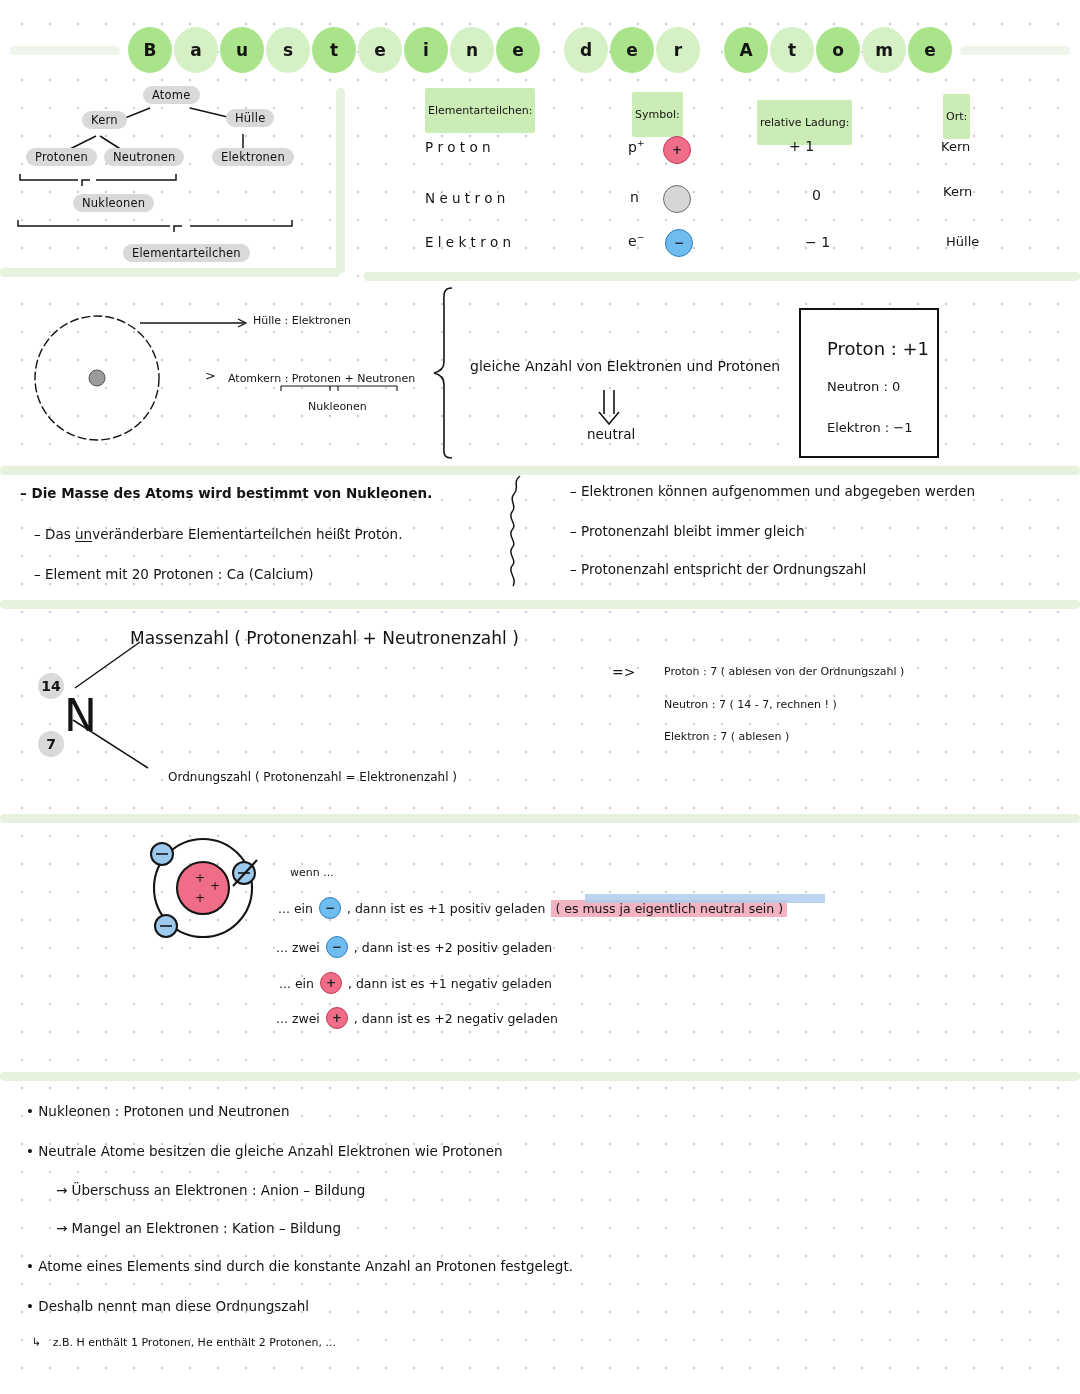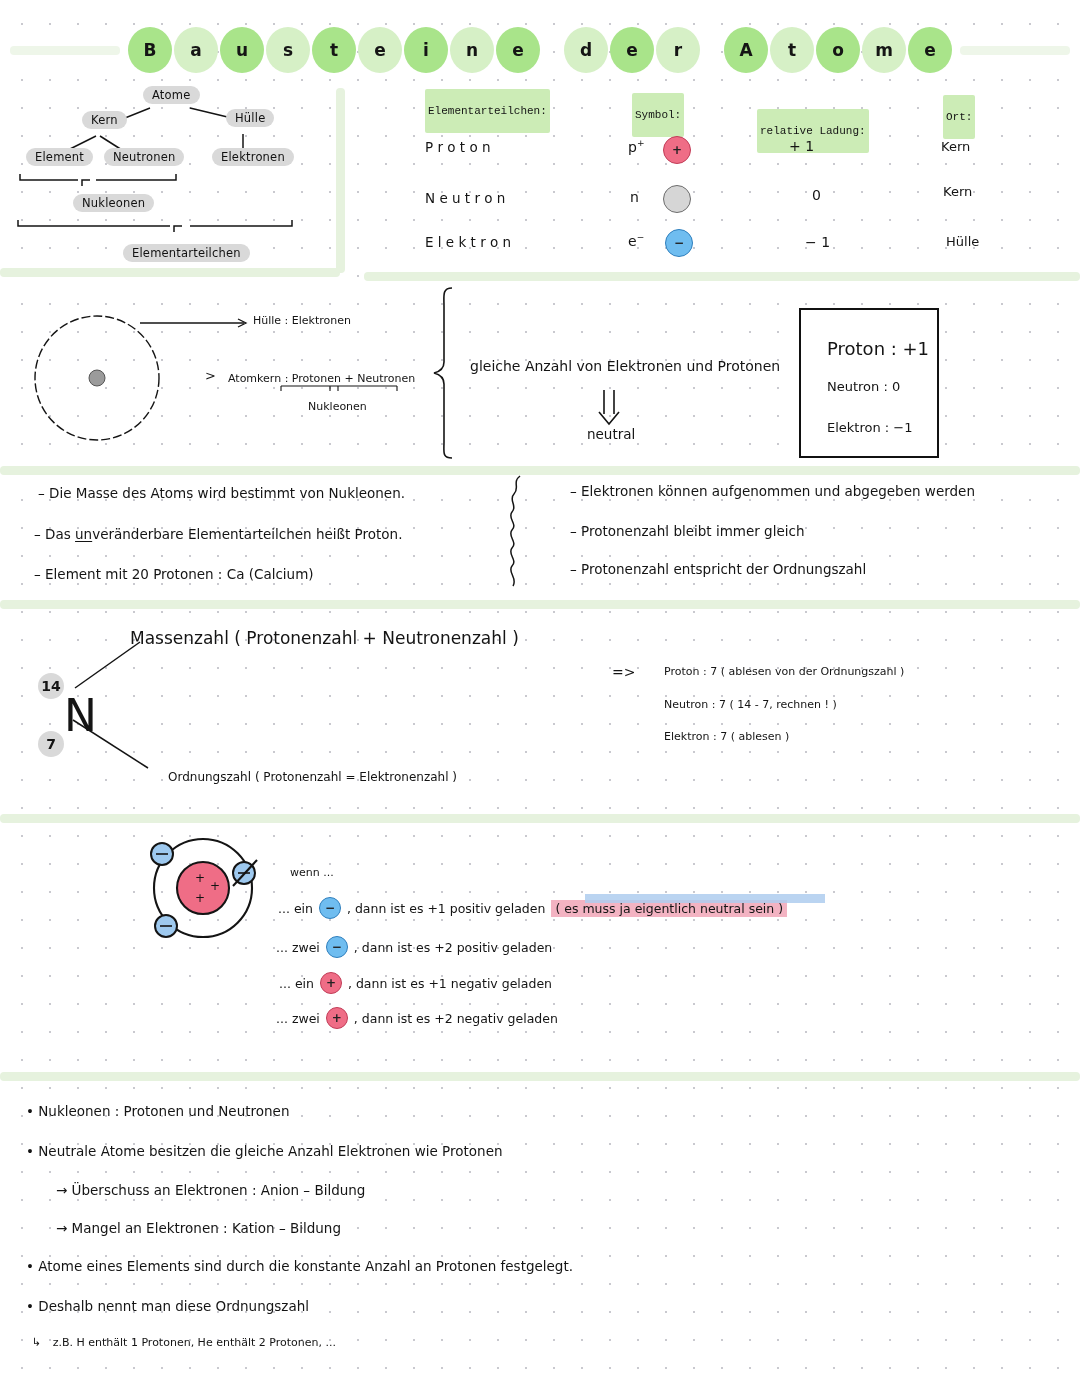--- a/index.html
+++ b/index.html
@@ -45,21 +45,21 @@
     position:absolute;background:#d9d9d9;color:#111;
     border-radius:10px;padding:2px 9px;font-size:11.5px;
     white-space:nowrap;letter-spacing:.2px;text-align:right;
   }
   .lbl{position:absolute;white-space:nowrap;}
 
   svg.ink{position:absolute;overflow:visible;}
   svg.ink line,svg.ink path,svg.ink polyline{stroke:#141414;fill:none;}
 
   
-  .hl{background:#ccecb6;padding:16px 3px;border-radius:2px;font-family:Liberation Mono, monospace;}
+  .hl{background:#ccecb6;padding:16px 3px;border-radius:2px;}
   .chip{
     display:inline-flex;align-items:center;justify-content:center;
     border-radius:50%;font-size:12px;font-weight:700;color:#222;
     border:1.4px solid #2b2b2b;
   }
   .chip.red{background:#ef6d86;border-color:#c23d58;}
   .chip.gray{background:#d6d6d6;border-color:#6d6d6d;}
   .chip.blue{background:#6fbdf0;border-color:#2f7fbd;}
 
   .boxed{
@@ -122,31 +122,31 @@
       <line x1="100" y1="56" x2="122" y2="70" stroke-width="1.5"></line>
       <line x1="243" y1="54" x2="243" y2="72" stroke-width="1.5"></line>
 
       <path d="M20,94 L20,100 L78,100 M86,100 L82,100 L82,106 M86,100 L90,100 M96,100 L176,100 L176,94" stroke-width="1.5"></path>
 
       <path d="M18,140 L18,146 L170,146 M178,146 L174,146 L174,152 M178,146 L182,146 M190,146 L292,146 L292,140" stroke-width="1.5"></path>
     </svg>
     <div class="node" style="left:143px;top:86px;">Atome</div>
     <div class="node" style="left:82px;top:111px;">Kern</div>
     <div class="node" style="left:226px;top:109px;">Hülle</div>
-    <div class="node" style="left:26px;top:148px;">Element</div>
+    <div class="node" style="left:26px;top:148px;">Protonen</div>
     <div class="node" style="left:104px;top:148px;">Neutronen</div>
     <div class="node" style="left:212px;top:148px;">Elektronen</div>
     <div class="node" style="left:73px;top:194px;">Nukleonen</div>
     <div class="node" style="left:123px;top:244px;">Elementarteilchen</div>
   </div>
 
   <div>
     <div class="lbl small" style="left:425px;top:104px;"><span class="hl">Elementarteilchen:</span></div>
     <div class="lbl small" style="left:632px;top:108px;"><span class="hl">Symbol:</span></div>
-    <div class="lbl small" style="left:757px;top:124px;text-align:center;"><span class="hl">relative Ladung:</span></div>
+    <div class="lbl small" style="left:757px;top:116px;text-align:center;"><span class="hl">relative Ladung:</span></div>
     <div class="lbl small" style="left:943px;top:110px;"><span class="hl">Ort:</span></div>
 
     <div>
       <div class="lbl" style="left:425px;top:139px;font-size:13.5px;">P r o t o n</div>
       <div class="lbl" style="left:628px;top:138px;font-size:14px;"><span>p</span><sup style="font-size:9px;">+</sup></div>
       <div class="chip red" style="position:absolute;left:663px;top:136px;width:26px;height:26px;">+</div>
       <div class="lbl" style="left:789px;top:138px;font-size:14px;">+ 1</div>
       <div class="lbl" style="left:941px;top:139px;font-size:13px;">Kern</div>
     </div>
 
@@ -191,21 +191,21 @@
     <div class="lbl" style="left:587px;top:426px;font-size:13.5px;">neutral</div>
 
     <div class="boxed" style="left:799px;top:308px;width:136px;height:146px;">
       <div class="lbl" style="left:26px;top:28px;font-size:18px;">Proton : +1</div>
       <div class="lbl" style="left:26px;top:69px;font-size:13px;">Neutron : 0</div>
       <div class="lbl" style="left:26px;top:110px;font-size:13px;">Elektron : −1</div>
     </div>
   </div>
 
   <div>
-    <div class="bullet" style="left:38px;top:485px;">– <span>Die Masse des Atoms wird bestimmt von Nukleonen.</span></div>
+    <div class="bullet" style="left:20px;top:485px;font-weight:bold;">– <span>Die Masse des Atoms wird bestimmt von Nukleonen.</span></div>
     <div class="bullet" style="left:34px;top:526px;">– Das <u>un</u>veränderbare Elementarteilchen heißt Proton.</div>
     <div class="bullet" style="left:34px;top:566px;">– <span>Element mit 20 Protonen : Ca (Calcium)</span></div>
 
     <svg class="ink" style="left:506px;top:476px;width:24px;height:118px;">
       <path d="M14,0 C6,6 14,12 8,18 C2,24 12,30 6,36 C1,42 12,48 6,54 C1,60 12,66 6,72 C1,78 12,84 6,90 C1,96 12,102 7,110" stroke-width="1.5"></path>
     </svg>
 
     <div class="bullet" style="left:570px;top:483px;">– <span>Elektronen können aufgenommen und abgegeben werden</span></div>
     <div class="bullet" style="left:570px;top:523px;">– <span>Protonenzahl bleibt immer gleich</span></div>
     <div class="bullet" style="left:570px;top:561px;">– <span>Protonenzahl entspricht der Ordnungszahl</span></div>

